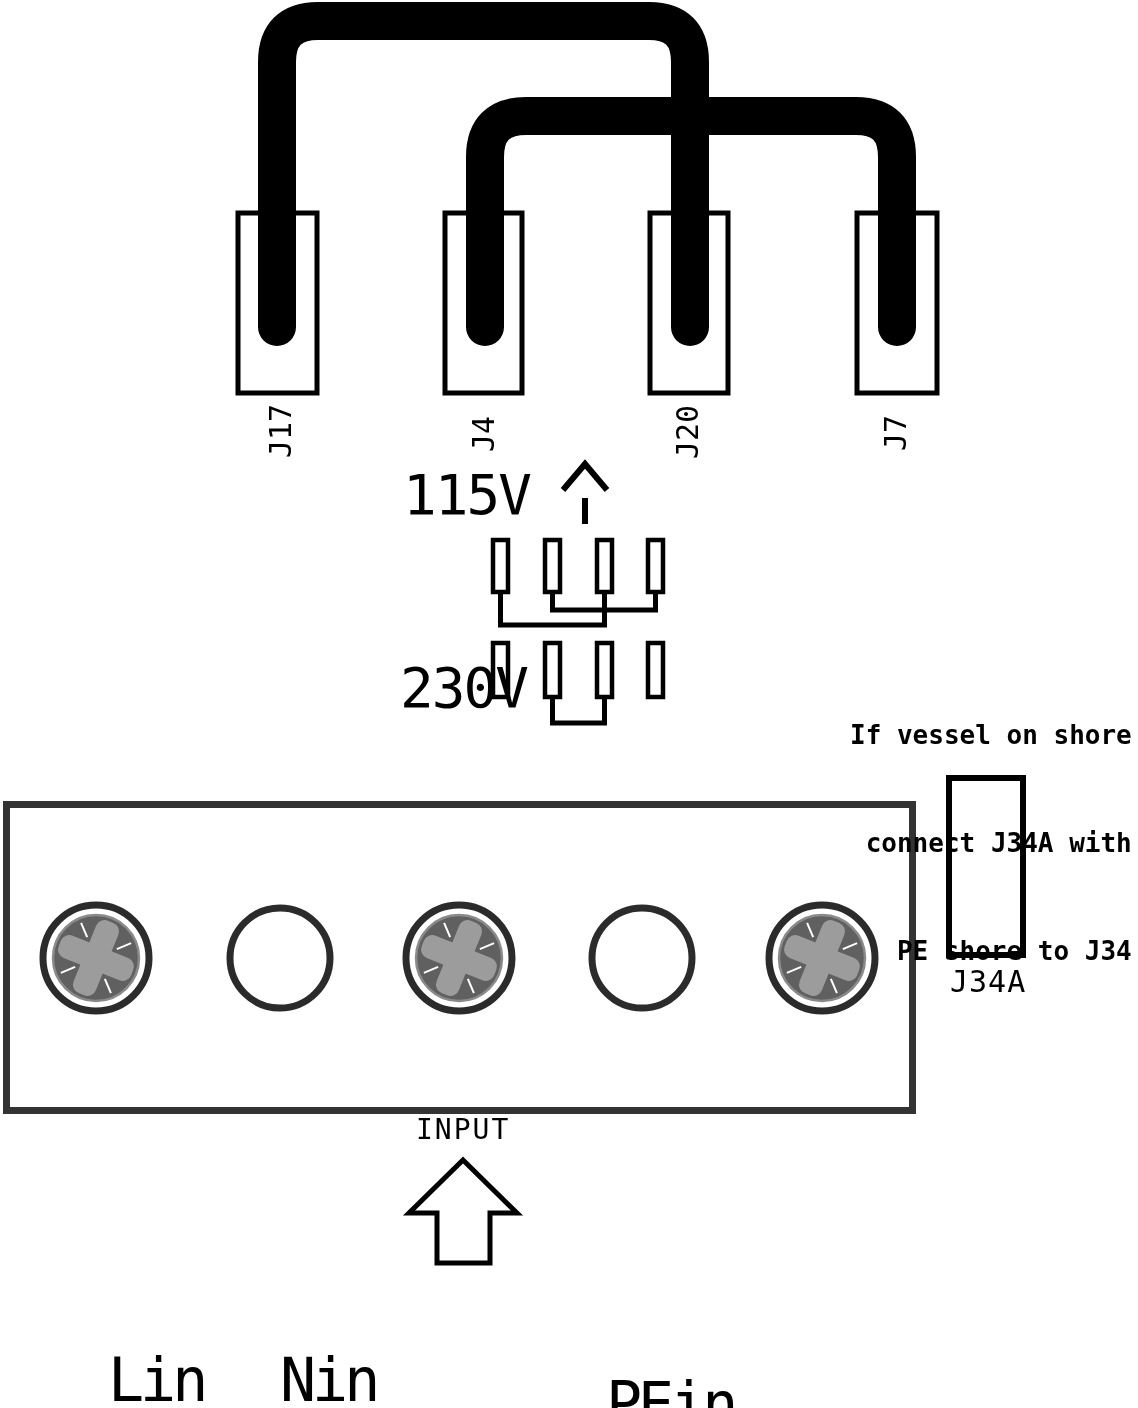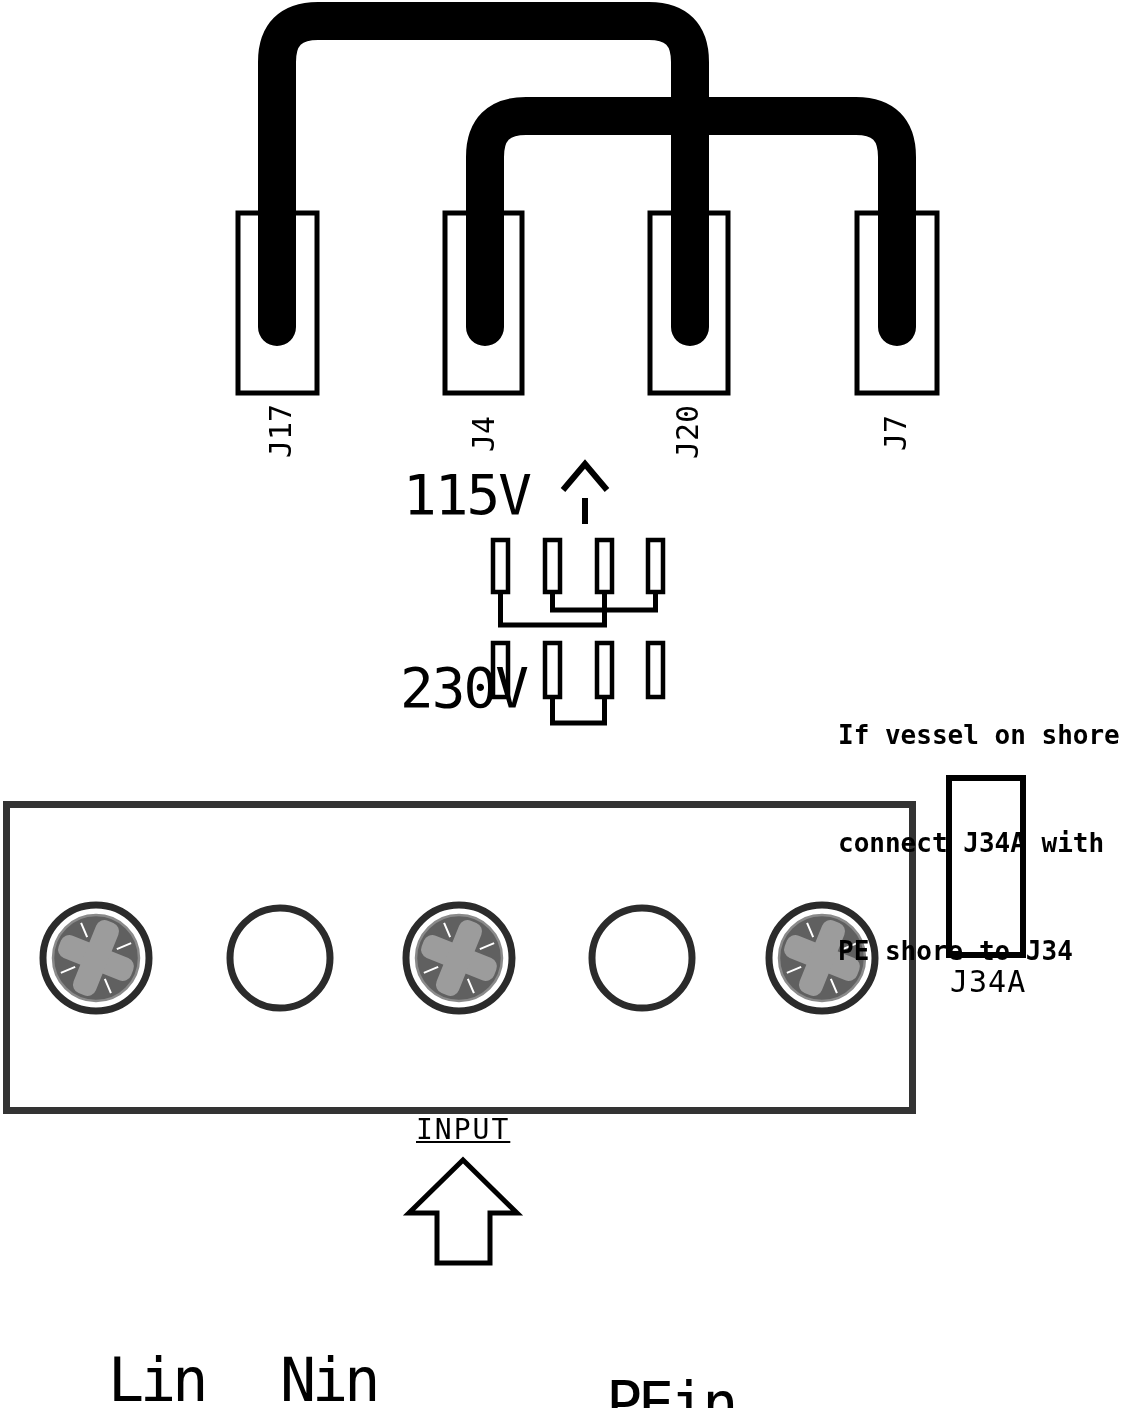--- a/index.html
+++ b/index.html
@@ -16,24 +16,24 @@
   .thin-arrow{fill:none;stroke:var(--line,#000);stroke-width:6;}
   .j34a-rect{fill:#fff;stroke:var(--line,#000);stroke-width:6;}
   .block-rect{fill:#fff;stroke:var(--block_border,#333);stroke-width:7;}
   .screw-ring{fill:#fff;stroke:var(--screw_ring,#2b2b2b);stroke-width:7;}
   .screw-disc{fill:var(--screw_disc,#606060);stroke:var(--screw_disc_rim,#8a8a8a);stroke-width:2.5;}
   .screw-cross rect{fill:var(--screw_cross,#9c9c9c);}
   .sparkle{stroke:#fff;stroke-width:2;fill:none;}
   .plain-hole{fill:#fff;stroke:var(--screw_ring,#2b2b2b);stroke-width:7;}
   .input-arrow{fill:#fff;stroke:var(--line,#000);stroke-width:5;stroke-linejoin:miter;}
   
-  .txt{position:absolute;color:var(--line,#000);white-space:pre;}
+  .txt{position:absolute;color:var(--line,#000);white-space:pre;text-align:right;}
   .conn-label{width:140px;height:30px;font-size:30px;line-height:30px;text-align:center;transform:rotate(-90deg);}
   .volt-label{font-size:56px;line-height:56px;letter-spacing:-2px;}
-  .note{font-size:26px;line-height:36px;font-weight:bold;letter-spacing:0px;}
+  .note{font-size:26px;line-height:36px;font-weight:bold;letter-spacing:0px;margin-left:12px;}
   .j34a-label{font-size:30px;line-height:30px;letter-spacing:1px;}
   .input-label{font-size:28px;line-height:28px;letter-spacing:2px;}
   .term-label{font-size:60px;line-height:56px;letter-spacing:-4px;}
 </style>
 </head>
 <body>
 
 <div class="canvas">
 
   <svg class="layer" width="1138" height="1408" viewBox="0 0 1138 1408">
@@ -118,19 +118,19 @@
   <div class="txt volt-label" style="left:400px;top:660px;">230V</div>
 
   <div class="txt note" style="left:838px;top:645px;">
     <div>If vessel on shore</div>
     <div>connect J34A with</div>
     <div>PE shore to J34</div>
   </div>
 
   <div class="txt j34a-label" style="left:950px;top:967px;">J34A</div>
 
-  <div class="txt input-label" style="left:416px;top:1116px;text-decoration:underline;">INPUT</div>
+  <div class="txt input-label" style="left:416px;top:1116px;">INPUT</div>
 
   <div class="txt term-label" style="left:108px;top:1352px;">Lin</div>
   <div class="txt term-label" style="left:280px;top:1352px;">Nin</div>
   <div class="txt term-label" style="left:606px;top:1376px;">PEin</div>
 
 </div>
 
 </body></html>

